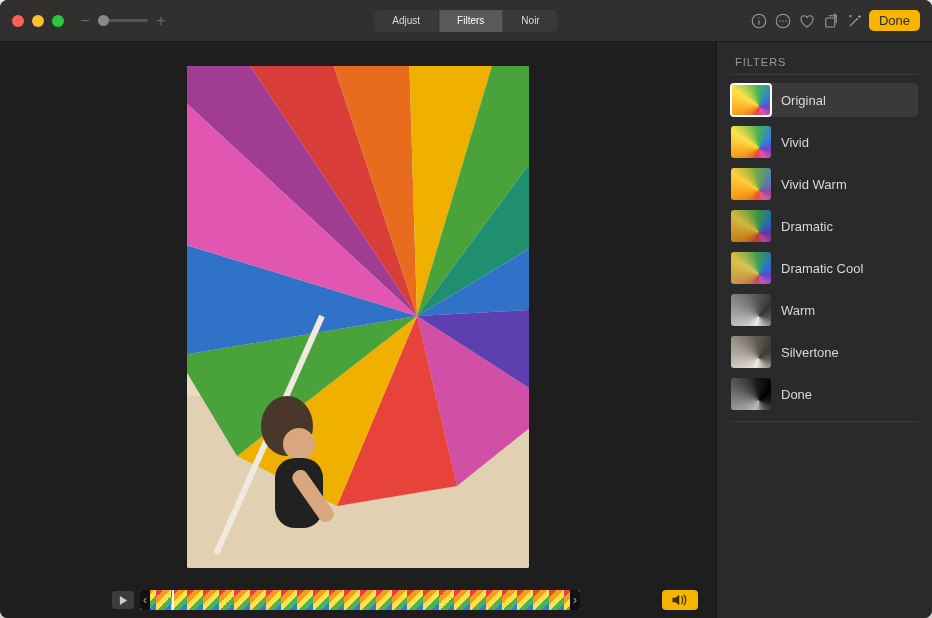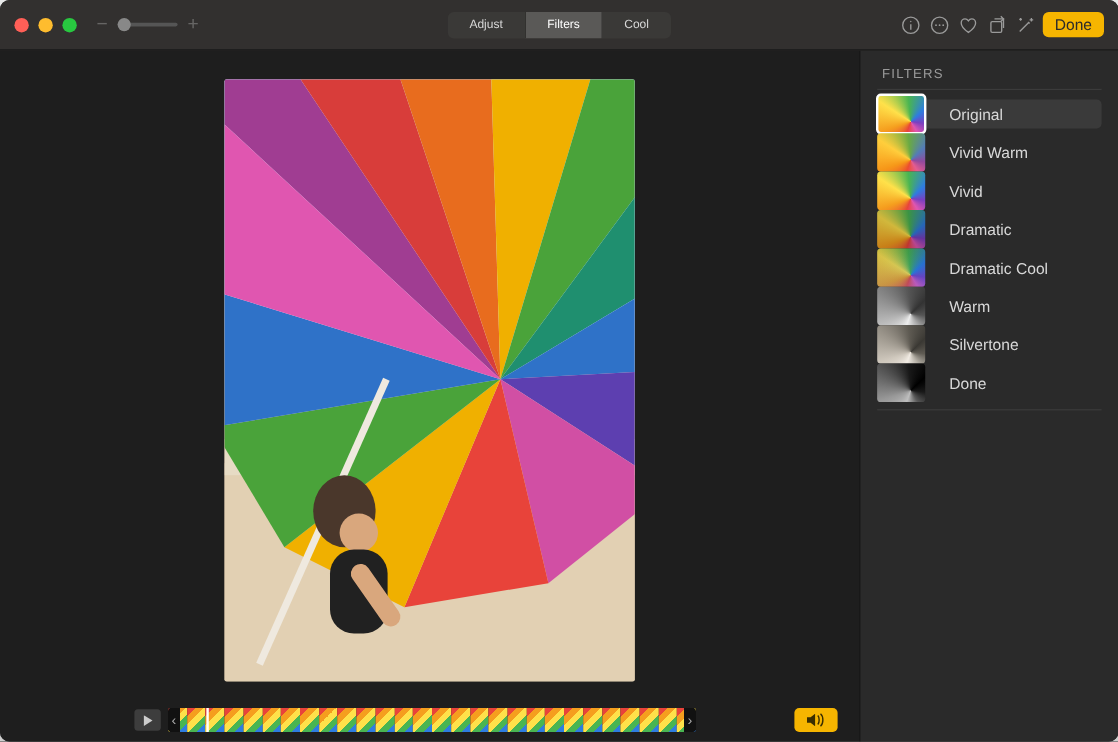--- a/index.html
+++ b/index.html
@@ -249,22 +249,22 @@
     margin: 0 0 8px 0;
   }
   .filter-list {
     display:flex;
     flex-direction:column;
     gap: 8px;
   }
   .filter-item {
     display:flex;
     align-items:center;
-    gap: 20px;
-    height: 24px;
+    gap: 10px;
+    height: 34px;
     border-radius: 4px;
     padding-right:6px;
   }
   .filter-item.selected {
     background: var(--filter-hover);
   }
   .filter-item.selected .thumb {
     outline: 2px solid #fff;
     outline-offset: -1px;
   }
@@ -312,21 +312,21 @@
 
     <div class="zoom-group">
       <span class="glyph">−</span>
       <span class="zoom-slider"></span>
       <span class="glyph">+</span>
     </div>
 
     <div class="seg-control">
       <div class="seg">Adjust</div>
       <div class="seg active">Filters</div>
-      <div class="seg">Cool</div>
+      <div class="seg">Noir</div>
     </div>
 
     <div class="toolbar-right">
       <span class="tb-icon">
         <svg viewBox="0 0 24 24">
             <circle cx="12" cy="12" r="9"></circle>
             <line x1="12" y1="11" x2="12" y2="17"></line>
             <circle cx="12" cy="7.8" r="0.8" fill="currentColor" stroke="none"></circle>
           </svg>
       </span>
@@ -460,26 +460,26 @@
 
     <div class="panel">
       <div class="panel-title">FILTERS</div>
       <div class="panel-sep"></div>
       <div class="filter-list" id="filter-list">
           <div class="filter-item selected">
             <div class="thumb t-orig"></div>
             <div class="filter-label">Original</div>
           </div>
           <div class="filter-item">
+            <div class="thumb t-vivid"></div>
+            <div class="filter-label">Vivid</div>
+          </div>
+          <div class="filter-item">
             <div class="thumb t-vwarm"></div>
             <div class="filter-label">Vivid Warm</div>
-          </div>
-          <div class="filter-item">
-            <div class="thumb t-vivid"></div>
-            <div class="filter-label">Vivid</div>
           </div>
           <div class="filter-item">
             <div class="thumb t-dram"></div>
             <div class="filter-label">Dramatic</div>
           </div>
           <div class="filter-item">
             <div class="thumb t-dcool"></div>
             <div class="filter-label">Dramatic Cool</div>
           </div>
           <div class="filter-item">

